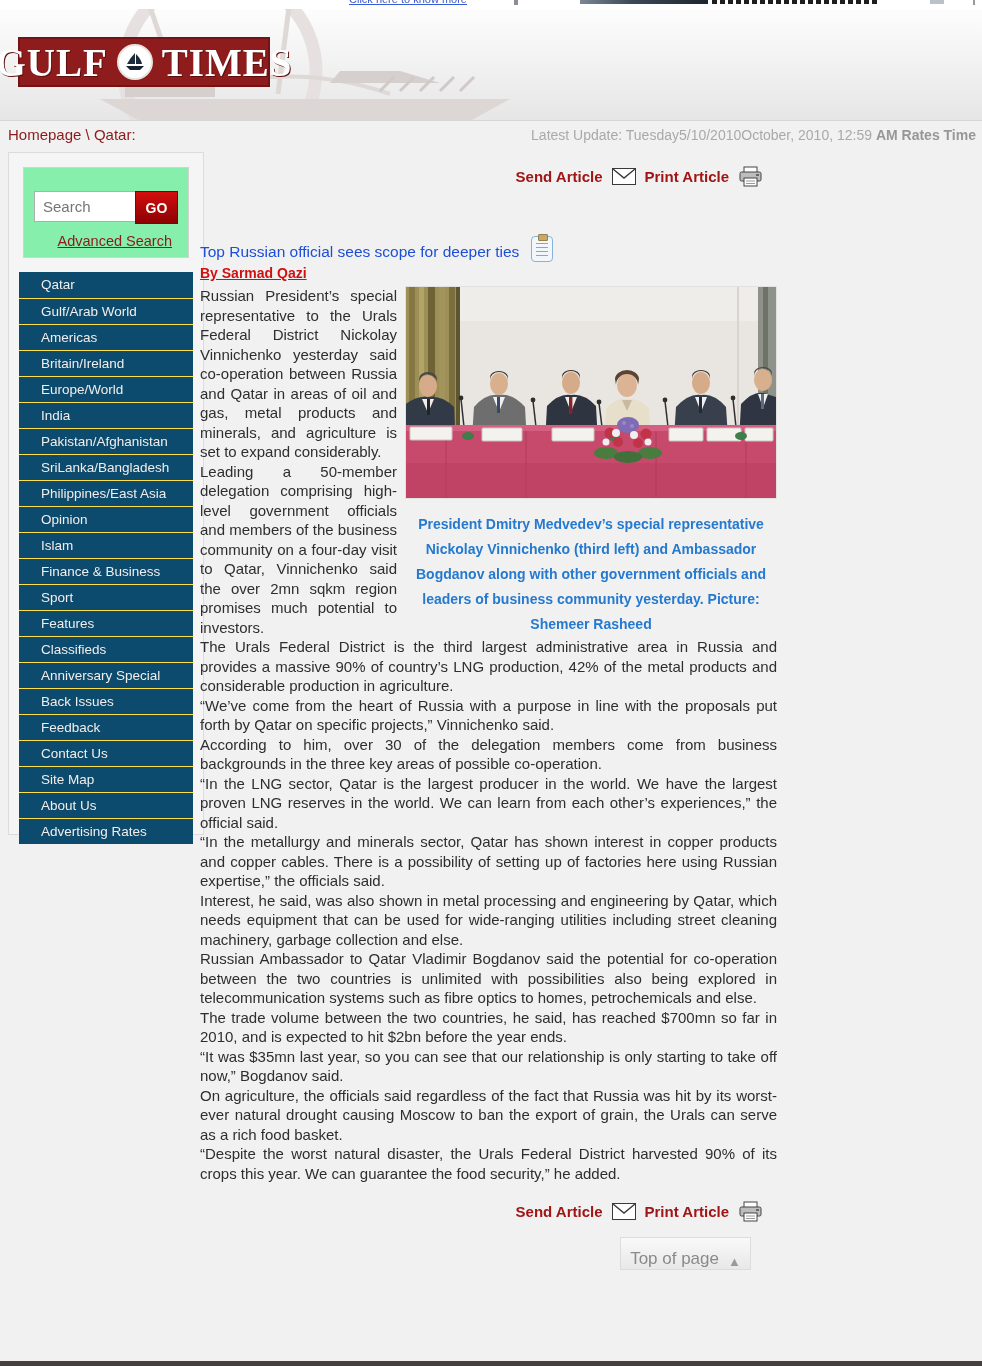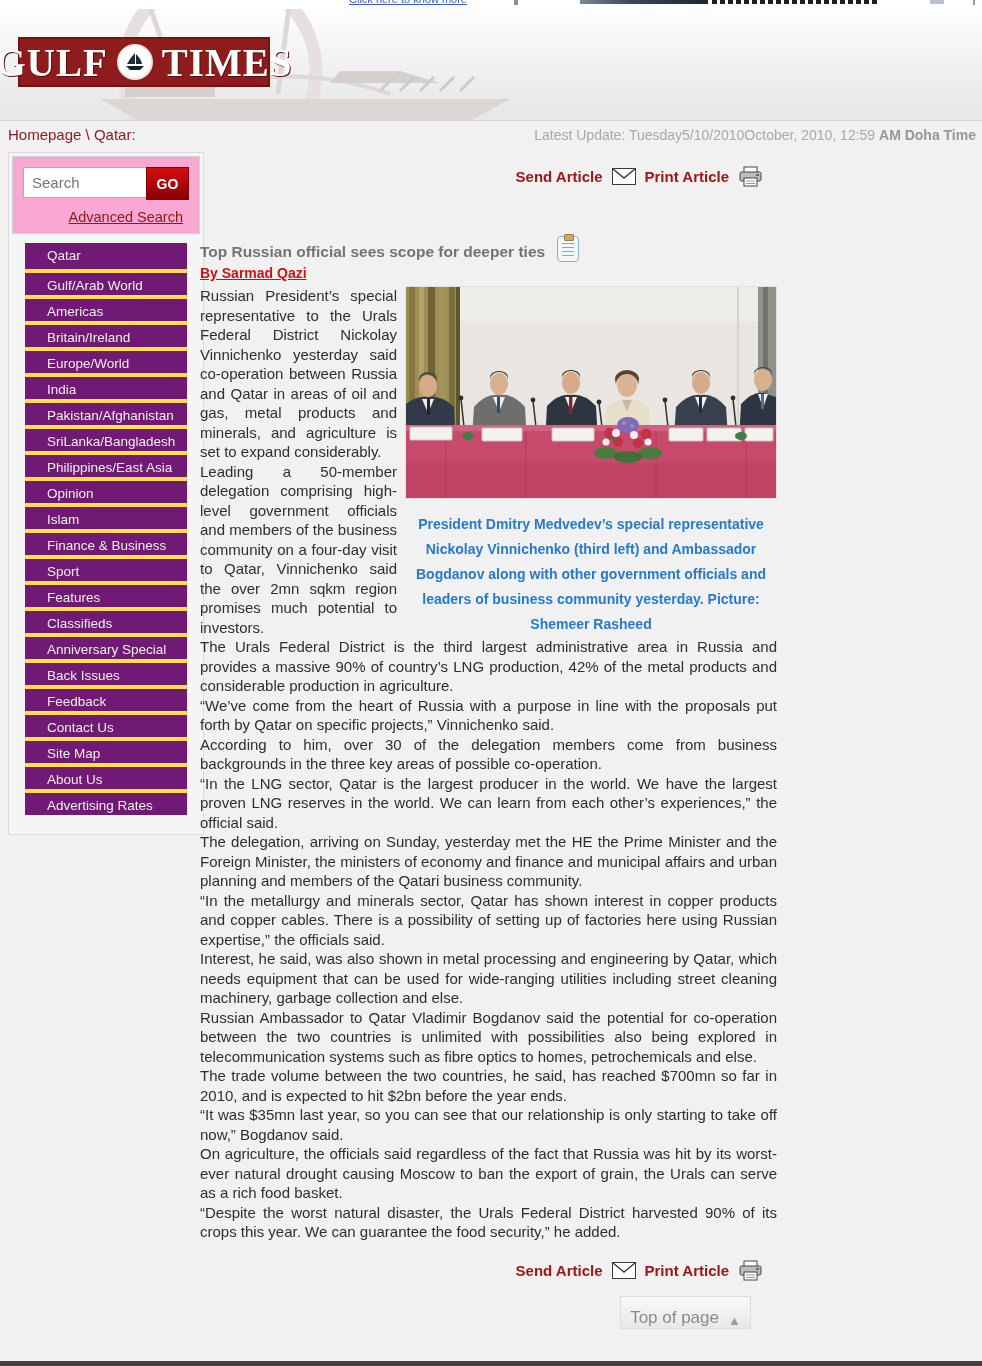--- a/index.html
+++ b/index.html
@@ -33,42 +33,42 @@
   
   .crumb-row { position:absolute; top:121px; left:0; width:982px; height:30px; }
   .breadcrumb { position:absolute; left:8px; top:5px; font-size:15px; color:#8b1a1a; }
   .breadcrumb a { color:#8b1a1a; text-decoration:none; cursor:pointer; }
   .latest { position:absolute; right:6px; top:6px; font-size:14px; color:#a9a9a9; }
   .latest b { color:#979797; }
 
   
   .left-col { position:absolute; left:8px; top:152px; width:196px; height:683px;
               background:#f6f5f5; border:1px solid #dcdcdc; }
-  .search-panel { margin:3px; background:#f9a8d4; border:1px solid #d2d2d2; padding:10px 10px 6px; }
+  .search-panel { margin:14px; background:#86efac; border:1px solid #d2d2d2; padding:23px 10px 6px; }
   .search-row { display:flex; }
   .search-input { flex:1; height:31px; border:1px solid #aeaeae; font-size:15px; padding:0 8px; color:#555;
                   font-family:"Liberation Sans", sans-serif; min-width:0; }
   .go-btn { width:43px; height:33px; margin-left:-1px; background:linear-gradient(#d40e0e,#8c0202);
             border:1px solid #7c0404; color:#fff; font-weight:bold; font-size:14px; cursor:pointer;
             font-family:"Liberation Sans", sans-serif; }
   .advanced { display:block; text-align:right; margin:9px 6px 2px 0; color:#8b1a1a; font-size:14.5px;
               text-decoration:underline; cursor:pointer; }
-  .menu { margin:9px 16px 0; background:#701a75; }
+  .menu { margin:9px 10px 0; background:#0c4a6e; }
   .menu-item { height:26px; line-height:26px; padding-left:22px; color:#f2eeea; font-size:13.5px; cursor:pointer; }
-  .menu-item + .menu-item { border-top:4px solid #fde047; }
+  .menu-item + .menu-item { border-top:1px solid #fde047; }
 
   
   .content { position:absolute; left:200px; top:152px; width:577px; }
   .send-print { display:flex; justify-content:flex-end; align-items:center; gap:9px;
                 margin:14px 14px 0 0; color:#a01515; font-weight:bold; font-size:15px; }
   .send-print a { color:#a01515; text-decoration:none; cursor:pointer; }
   .icon-btn { display:inline-flex; cursor:pointer; }
 
   .title-row { display:flex; align-items:flex-start; gap:12px; margin-top:56px; }
-  .title { margin:0; font-size:15.5px; font-weight:bold; color:#737373; }
+  .title { margin:0; font-size:15.5px; font-weight:normal; color:#1d4ed8; }
   .clipboard { width:22px; height:26px; background:#f2f7fb; border:1px solid #86b3d6; border-radius:4px;
                position:relative; margin-top:-7px; flex:0 0 auto; }
   .clipboard:before { content:""; position:absolute; left:6px; top:-3px; width:8px; height:5px;
                       background:#c9a96a; border:1px solid #9a8048; border-radius:1px; }
   .clipboard:after { content:""; position:absolute; left:4px; top:6px; width:12px; height:13px;
                      background:repeating-linear-gradient(#9aa4ac 0 1.5px, transparent 1.5px 4px); }
   .byline { color:#cf1010; font-weight:bold; font-size:14px; text-decoration:underline; margin:3px 0 5px; }
 
   .article-body { font-size:15px; line-height:19.5px; text-align:justify; color:#2e2e2e; }
   .article-body p { margin:0; }
@@ -128,21 +128,21 @@
   </div>
 </div>
 
 <div class="crumb-row">
   <div class="breadcrumb">
     <a>Homepage</a>
     <span>\</span>
     <span>Qatar:</span>
   </div>
   <div class="latest">
-    <span>Latest Update: Tuesday5/10/2010October, 2010, 12:59 </span><b>AM Doha Time</b>
+    <span>Latest Update: Tuesday5/10/2010October, 2010, 12:59 </span><b>AM Rates Time</b>
   </div>
 </div>
 
 <div class="left-col">
   <div class="search-panel">
     <div class="search-row">
       <input class="search-input" type="text" placeholder="Search" style="">
       <button class="go-btn">GO</button>
     </div>
     <a class="advanced">Advanced Search</a>
@@ -312,21 +312,20 @@
       </div>
       <figcaption class="caption">President Dmitry Medvedev’s special representative Nickolay Vinnichenko (third left) and Ambassador Bogdanov along with other government officials and leaders of business community yesterday. Picture: Shemeer Rasheed</figcaption>
     </figure>
     <div>
         <p>Russian President’s special representative to the Urals Federal District Nickolay Vinnichenko yesterday said co-operation between Russia and Qatar in areas of oil and gas, metal products and minerals, and agriculture is set to expand considerably.</p>
         <p>Leading a 50-member delegation comprising high-level government officials and members of the business community on a four-day visit to Qatar, Vinnichenko said the over 2mn sqkm region promises much potential to investors.</p>
         <p>The Urals Federal District is the third largest administrative area in Russia and provides a massive 90% of country’s LNG production, 42% of the metal products and considerable production in agriculture.</p>
         <p>“We’ve come from the heart of Russia with a purpose in line with the proposals put forth by Qatar on specific projects,” Vinnichenko said.</p>
         <p>According to him, over 30 of the delegation members come from business backgrounds in the three key areas of possible co-operation.</p>
         <p>“In the LNG sector, Qatar is the largest producer in the world. We have the largest proven LNG reserves in the world. We can learn from each other’s experiences,” the official said.</p>
-        <p>The delegation, arriving on Sunday, yesterday met the HE the Prime Minister and the Foreign Minister, the ministers of economy and finance and municipal affairs and urban planning and members of the Qatari business community.</p>
         <p>“In the metallurgy and minerals sector, Qatar has shown interest in copper products and copper cables. There is a possibility of setting up of factories here using Russian expertise,” the officials said.</p>
         <p>Interest, he said, was also shown in metal processing and engineering by Qatar, which needs equipment that can be used for wide-ranging utilities including street cleaning machinery, garbage collection and else.</p>
         <p>Russian Ambassador to Qatar Vladimir Bogdanov said the potential for co-operation between the two countries is unlimited with possibilities also being explored in telecommunication systems such as fibre optics to homes, petrochemicals and else.</p>
         <p>The trade volume between the two countries, he said, has reached $700mn so far in 2010, and is expected to hit $2bn before the year ends.</p>
         <p>“It was $35mn last year, so you can see that our relationship is only starting to take off now,” Bogdanov said.</p>
         <p>On agriculture, the officials said regardless of the fact that Russia was hit by its worst-ever natural drought causing Moscow to ban the export of grain, the Urals can serve as a rich food basket.</p>
         <p>“Despite the worst natural disaster, the Urals Federal District harvested 90% of its crops this year. We can guarantee the food security,” he added.</p>
       </div>
   </div>
 

